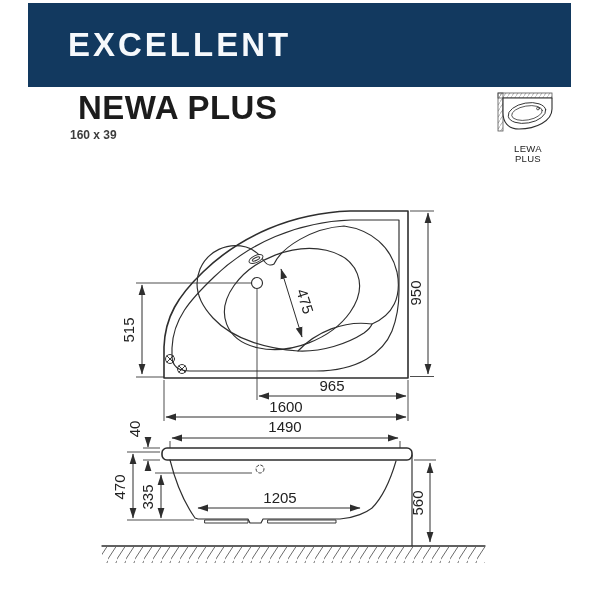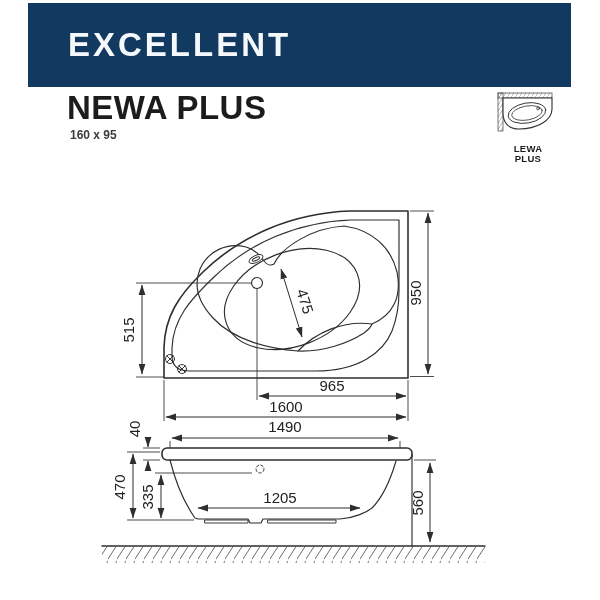--- a/index.html
+++ b/index.html
@@ -10,51 +10,51 @@
   }
   .banner{
     position:absolute;left:28px;top:3px;width:543px;height:84px;
     background:#12395f;display:flex;align-items:center;
   }
   .brand{
     color:#f6f9fc;font-size:33px;font-weight:800;letter-spacing:3px;
     padding-left:40px;white-space:nowrap;
   }
   .product-title{
-    position:absolute;left:67px;top:91px;font-size:33px;line-height:1;
+    position:absolute;left:78px;top:91px;font-size:33px;line-height:1;
     font-weight:700;color:#1c1c1c;letter-spacing:0.5px;white-space:nowrap;
   }
   .product-size{
     position:absolute;left:70px;top:128px;font-size:12px;font-weight:700;color:#3c3c3c;
   }
   .orient{
     position:absolute;left:492px;top:90px;width:72px;text-align:center;
   }
   .orient .lbl{
-    font-size:9.5px;font-weight:700;color:#1c1c1c;line-height:1.05;letter-spacing:0.3px;
+    font-size:9.5px;font-weight:400;color:#1c1c1c;line-height:1.05;letter-spacing:0.3px;
   }
   .drawing{position:absolute;left:0;top:0;}
   
   .ln{stroke:#2e2e2e;fill:none;stroke-width:1.6;stroke-linecap:round;stroke-linejoin:round;}
   .thin{stroke-width:1.15;}
   .hair{stroke-width:0.95;}
   .wfill{fill:#ffffff;}
   .dim{stroke:#2e2e2e;stroke-width:1;fill:none;stroke-linecap:butt;}
   .ext{stroke:#2e2e2e;stroke-width:0.85;fill:none;}
   .dsh{stroke-dasharray:2.6 2.2;}
   text.d{font-family:"Liberation Sans",sans-serif;font-size:15px;fill:#222;}
 </style>
 </head>
 <body>
 
 <div class="banner">
   <div class="brand">EXCELLENT</div>
 </div>
 <div class="product-title">NEWA PLUS</div>
-<div class="product-size">160 x 95</div>
+<div class="product-size">160 x 39</div>
 
 <div class="orient">
   <svg width="72" height="50" viewBox="0 0 72 50">
     <defs>
       <pattern id="h2" patternUnits="userSpaceOnUse" width="4" height="6">
         <line x1="-1" y1="7" x2="5" y2="-1" stroke="#8a8a8a" stroke-width="0.7"></line>
       </pattern>
     </defs>
     <g>
       <rect x="6" y="3" width="54" height="5" fill="url(#h2)" stroke="#555" stroke-width="0.8"></rect>

